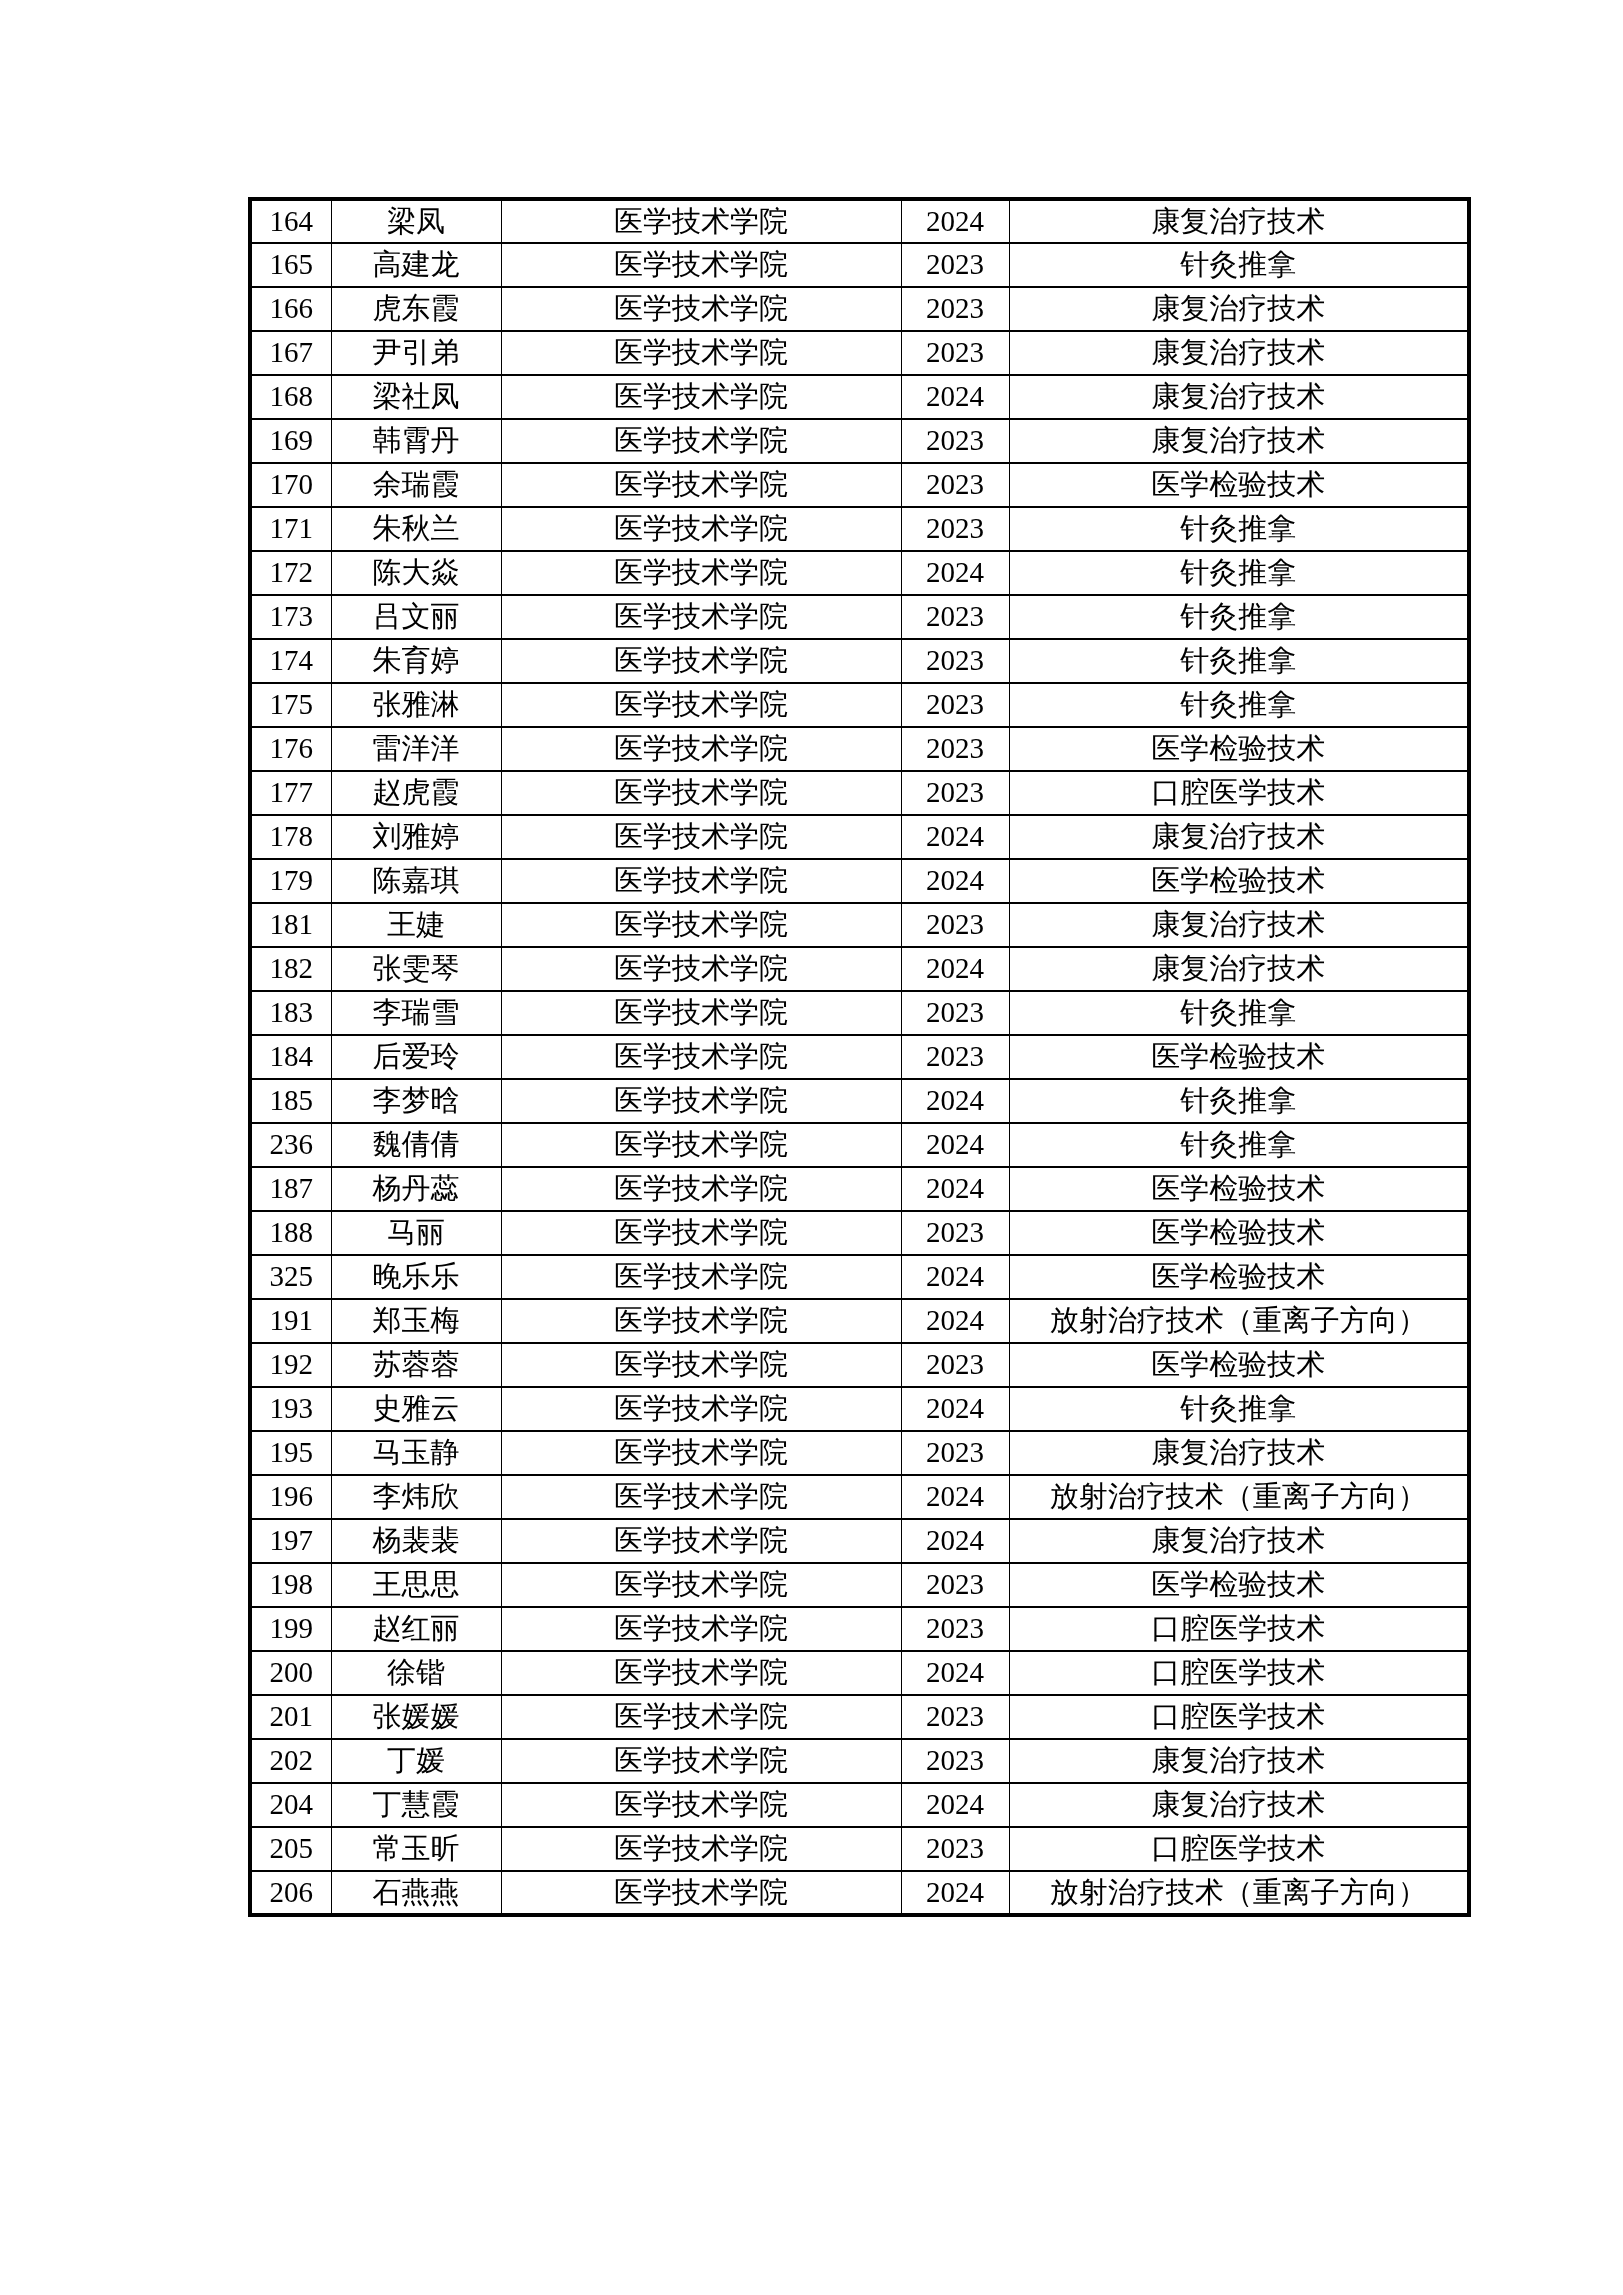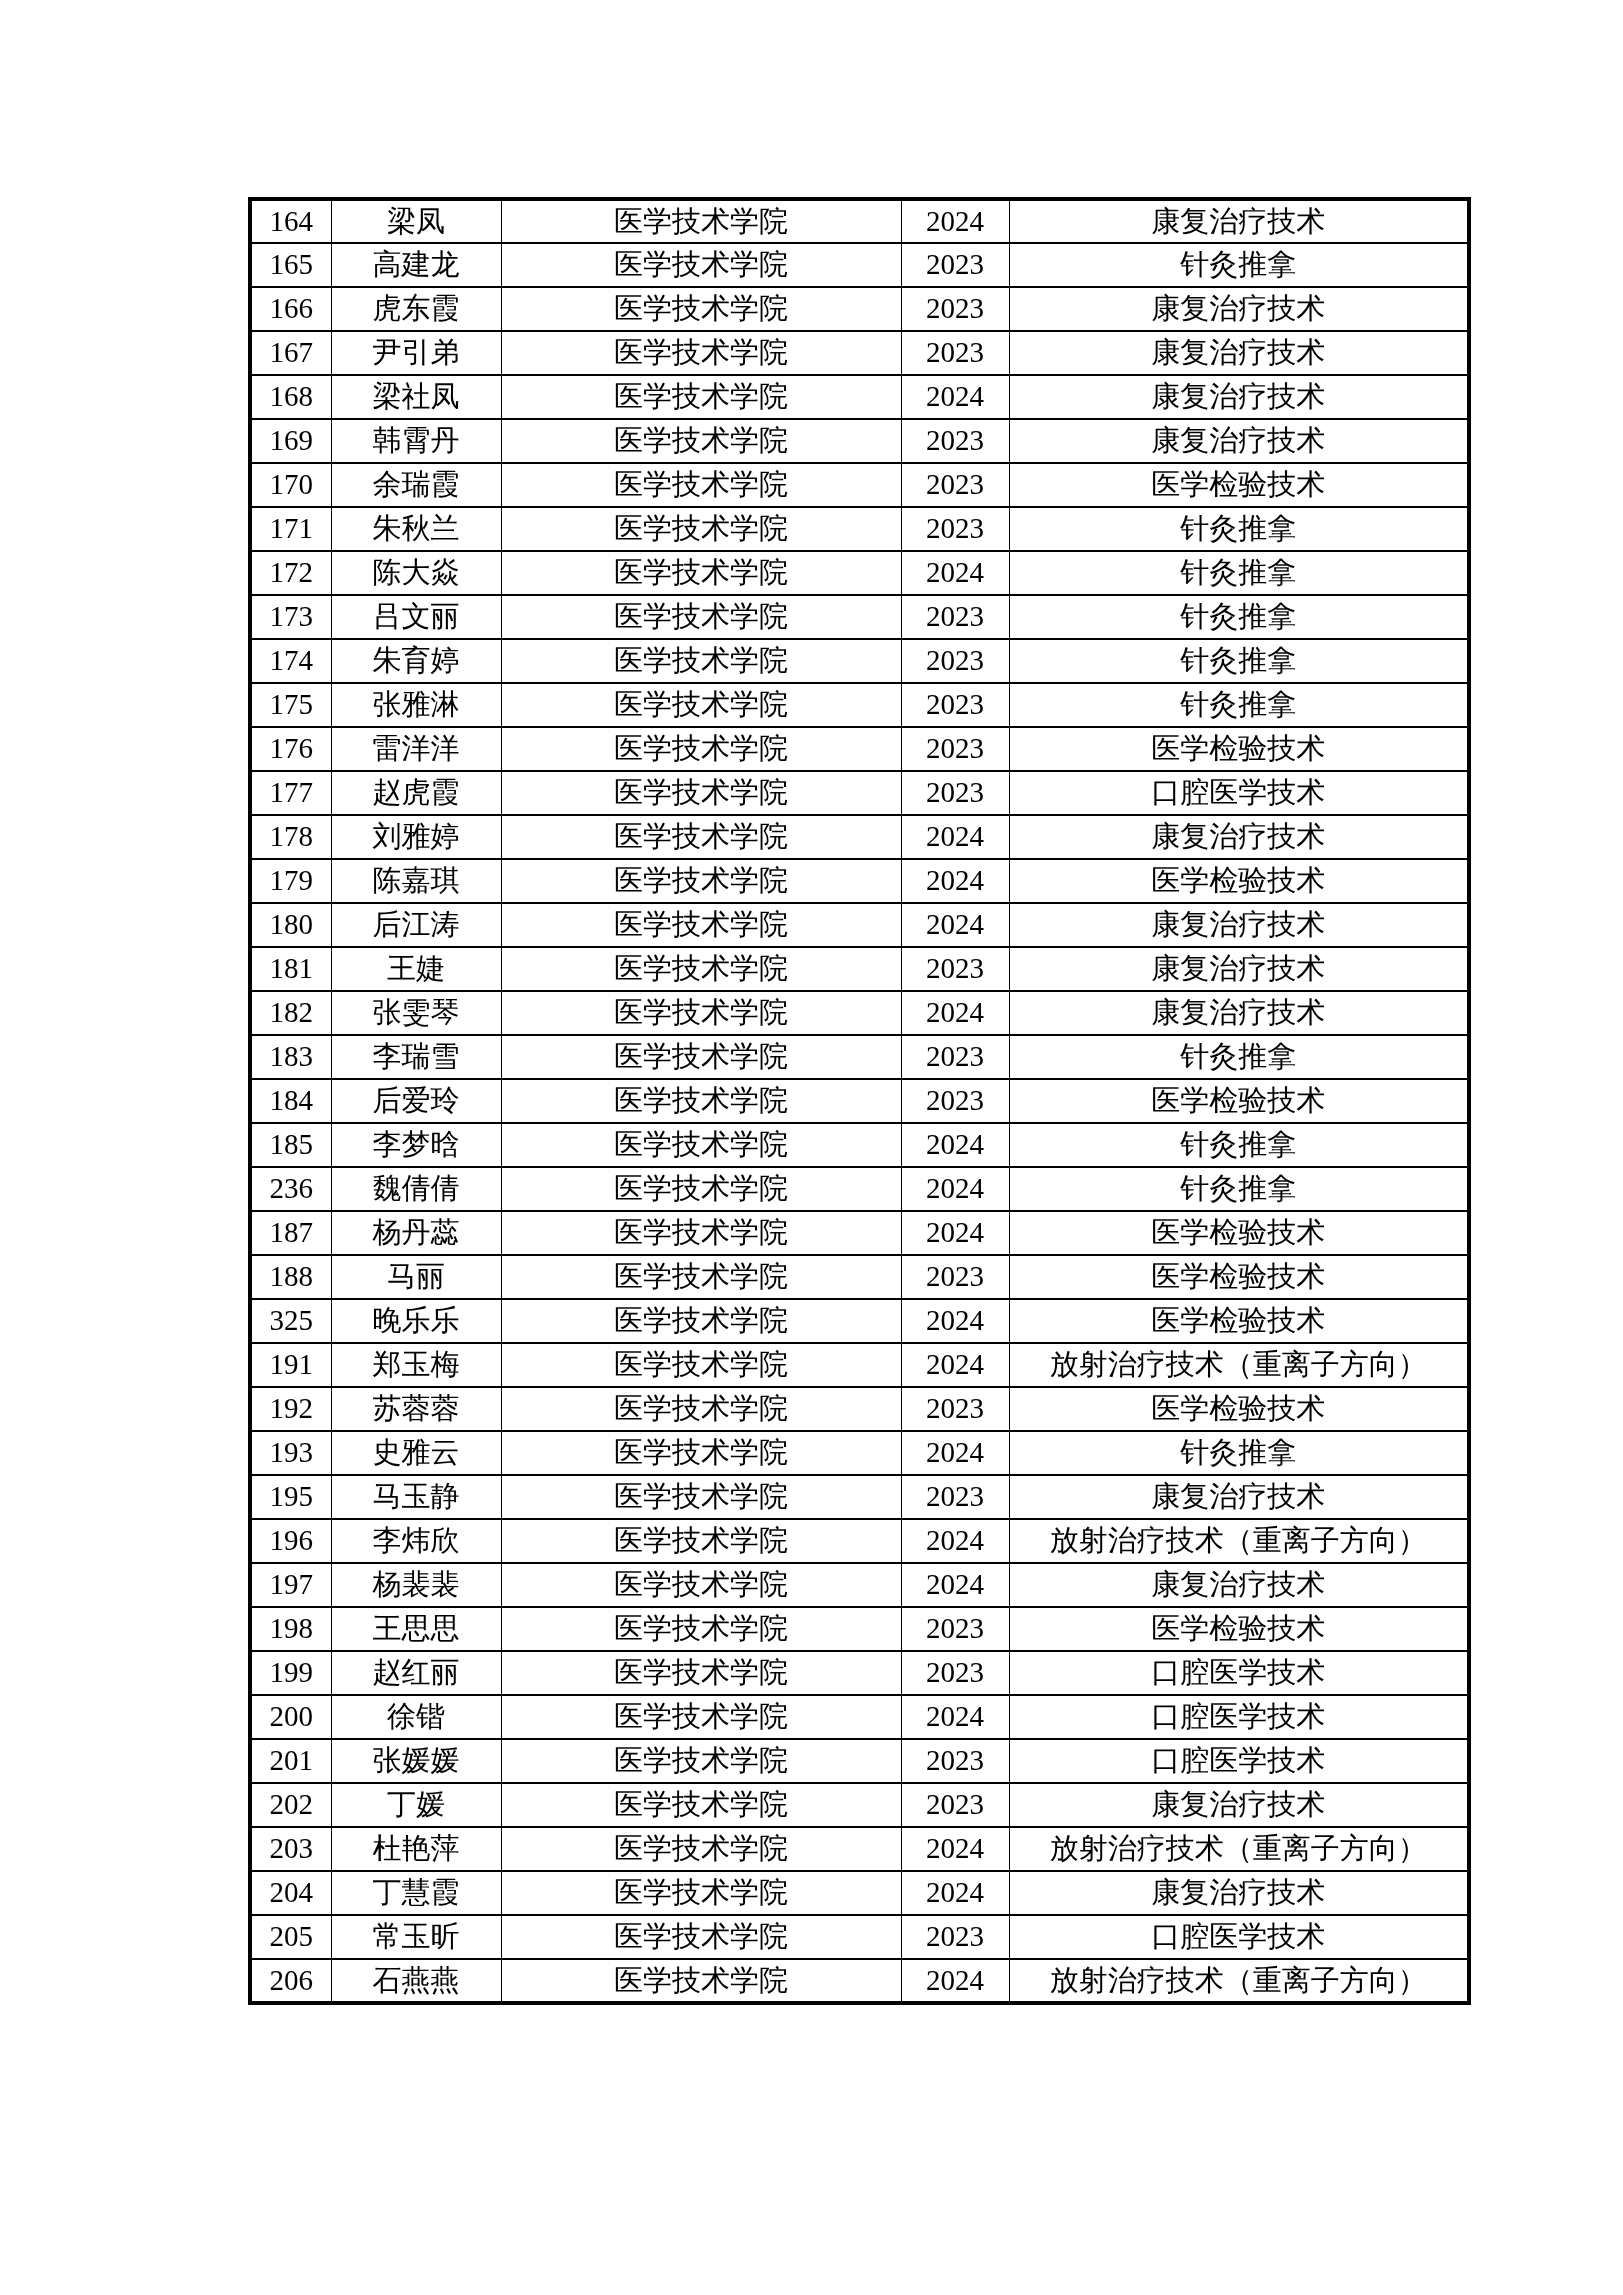--- a/index.html
+++ b/index.html
@@ -171,27 +171,20 @@
     <td>康复治疗技术</td>
   </tr>
         <tr>
     <td>179</td>
     <td>陈嘉琪</td>
     <td>医学技术学院</td>
     <td>2024</td>
     <td>医学检验技术</td>
   </tr>
         <tr>
-    <td>180</td>
-    <td>后江涛</td>
-    <td>医学技术学院</td>
-    <td>2024</td>
-    <td>康复治疗技术</td>
-  </tr>
-        <tr>
     <td>181</td>
     <td>王婕</td>
     <td>医学技术学院</td>
     <td>2023</td>
     <td>康复治疗技术</td>
   </tr>
         <tr>
     <td>182</td>
     <td>张雯琴</td>
     <td>医学技术学院</td>
@@ -316,27 +309,20 @@
     <td>医学技术学院</td>
     <td>2023</td>
     <td>口腔医学技术</td>
   </tr>
         <tr>
     <td>202</td>
     <td>丁媛</td>
     <td>医学技术学院</td>
     <td>2023</td>
     <td>康复治疗技术</td>
-  </tr>
-        <tr>
-    <td>203</td>
-    <td>杜艳萍</td>
-    <td>医学技术学院</td>
-    <td>2024</td>
-    <td>放射治疗技术（重离子方向）</td>
   </tr>
         <tr>
     <td>204</td>
     <td>丁慧霞</td>
     <td>医学技术学院</td>
     <td>2024</td>
     <td>康复治疗技术</td>
   </tr>
         <tr>
     <td>205</td>

